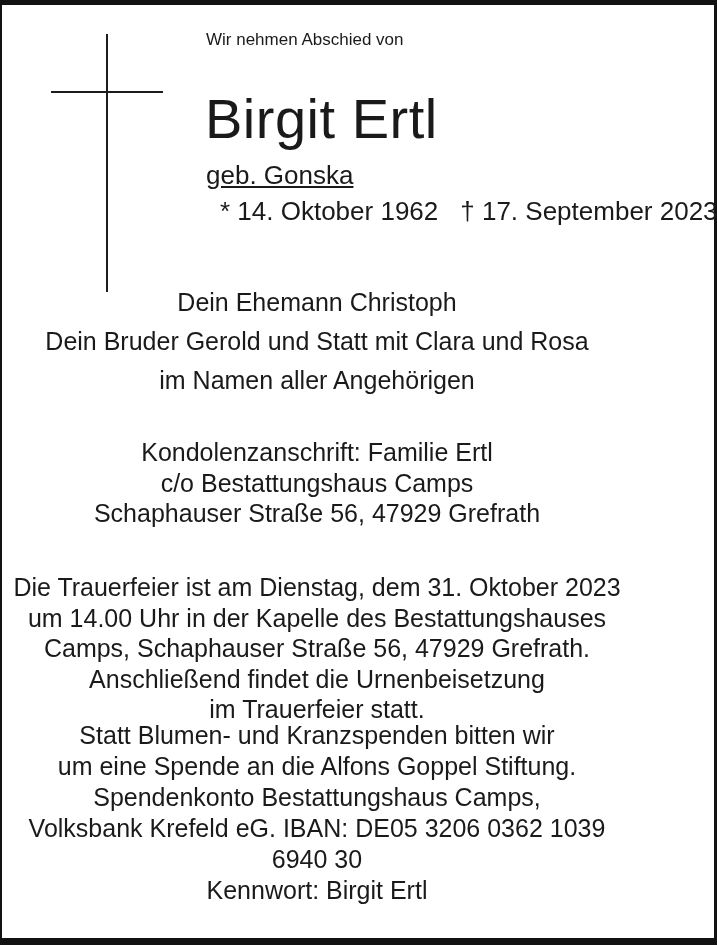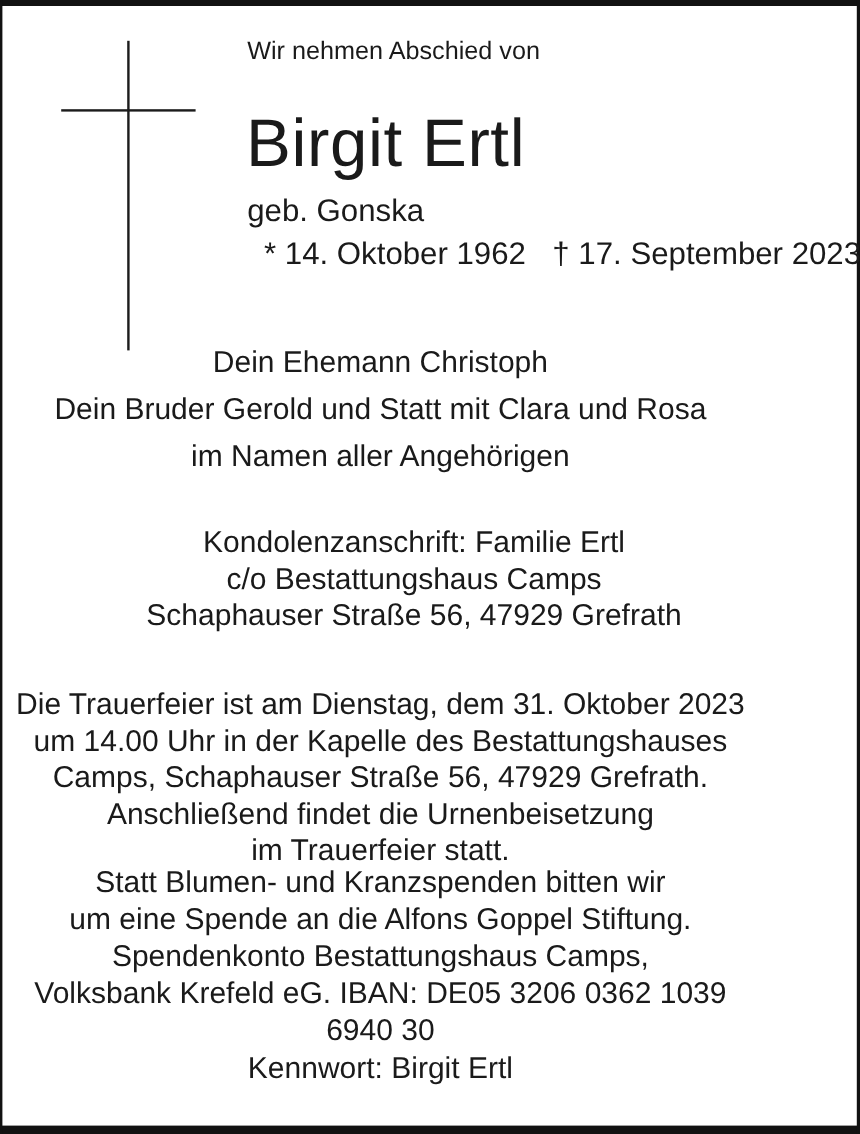--- a/index.html
+++ b/index.html
@@ -36,49 +36,49 @@
     position: absolute;
     left: 51px; top: 91px;
     width: 112px; height: 2px;
     background: #1c1c1c;
   }
 
   .abs { position: absolute; white-space: nowrap; }
 
   .intro-line {
     left: 206px; top: 30px;
-    font-size: 21px; line-height: 1.2;
+    font-size: 17px; line-height: 1.2;
   }
   .deceased-name {
     left: 205px; top: 88px;
     font-size: 56px; line-height: 1.1;
     letter-spacing: 0.5px;
   }
   .maiden-name {
     left: 206px; top: 160px;
-    font-size: 26px; line-height: 1.2;
+    font-size: 26px; line-height: 1.2; text-decoration: underline;
   }
   .dates-line {
     left: 220px; top: 196px;
     font-size: 26px; line-height: 1.2;
   }
   .date-gap {
     display: inline-block;
     width: 22px;
   }
 
   .block {
     position: absolute;
     left: 0;
     width: 634px;
     text-align: center;
     font-size: 25px;
   }
   .block-family    { top: 283px; line-height: 39px; }
-  .block-condolence{ top: 437px; line-height: 30.5px; margin-left: 28px; }
+  .block-condolence{ top: 437px; line-height: 30.5px; }
   .block-service   { top: 572px; line-height: 30.5px; }
   .block-donation  { top: 720px; line-height: 31px; }
 </style>
 </head>
 <body>
 
 <div class="page">
 
   <div class="edge edge-top"></div>
   <div class="edge edge-bottom"></div>

